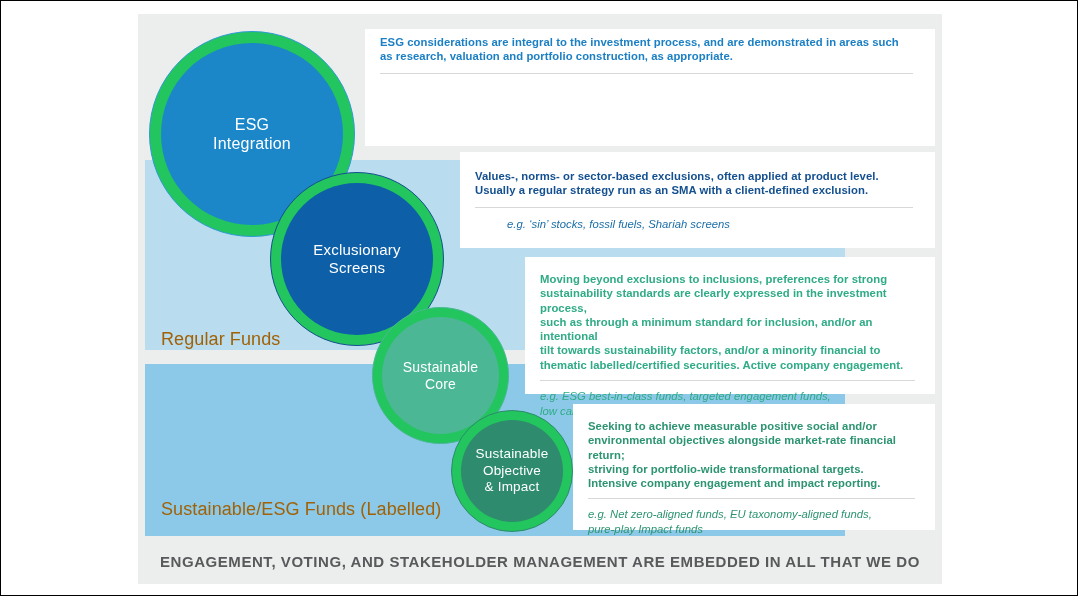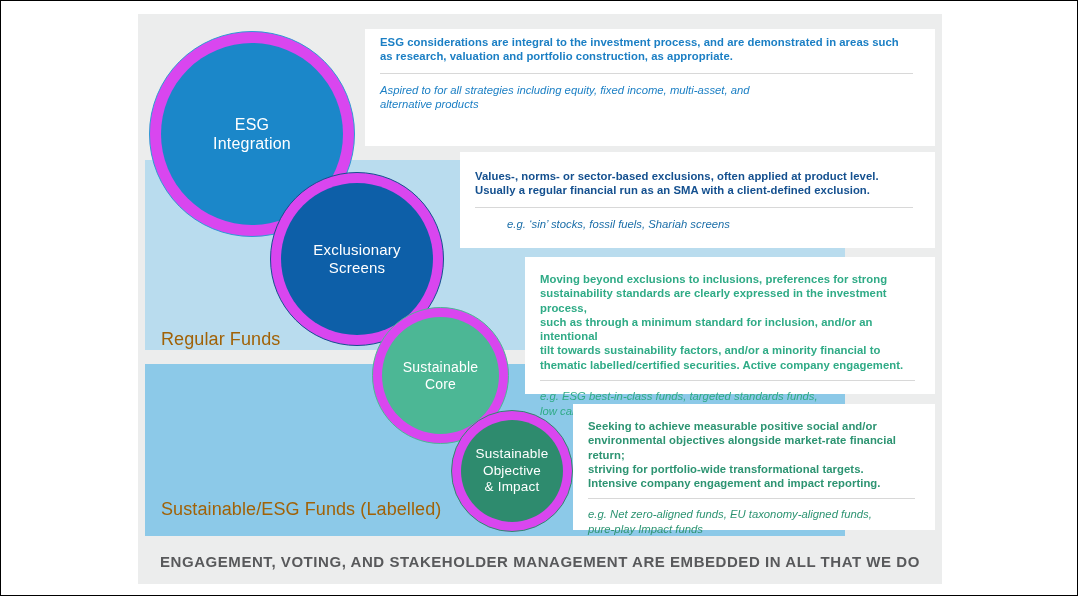--- a/index.html
+++ b/index.html
@@ -72,21 +72,21 @@
 
   #card4{left:573px;top:404px;width:362px;height:126px;padding:15px 32px 0 15px;}
   #card4 .main,#card4 .eg{color:#2d9472;}
   #card4 .rule{width:327px;margin:8px 0 8px 0;}
 
   
   .bubble{
     position:absolute;border-radius:50%;
     display:flex;align-items:flex-start;justify-content:center;
     text-align:center;color:#ffffff;
-    background:#d946ef;          
+    background:#22c55e;          
     box-sizing:border-box;
   }
   .bubble .disc{
     border-radius:50%;
     display:flex;align-items:center;justify-content:center;
     width:100%;height:100%;
   }
   .bubble .lbl{
     font-size:15px;line-height:18px;font-weight:400;
     letter-spacing:.2px;padding:0 6px;
@@ -134,48 +134,44 @@
   <div class="band band-sustainable"></div>
   <div class="band-label band-label-regular">Regular Funds</div>
   <div class="band-label band-label-sustainable">Sustainable/ESG Funds (Labelled)</div>
 
   <div class="card" id="card1">
     <div class="main">
       <div>ESG considerations are integral to the investment process, and are demonstrated in areas such</div>
       <div>as research, valuation and portfolio construction, as appropriate.</div>
     </div>
     <div class="rule"></div>
-    <div class="eg">
-      <div>Aspired to for all strategies including equity, fixed income, multi-asset, and</div>
-      <div>alternative products</div>
-    </div>
   </div>
 
   <div class="card" id="card2">
     <div class="main">
       <div>Values-, norms- or sector-based exclusions, often applied at product level.</div>
-      <div>Usually a regular financial run as an SMA with a client-defined exclusion.</div>
+      <div>Usually a regular strategy run as an SMA with a client-defined exclusion.</div>
     </div>
     <div class="rule"></div>
     <div class="eg">
       <div>e.g. ‘sin’ stocks, fossil fuels, Shariah screens</div>
     </div>
   </div>
 
   <div class="card" id="card3">
     <div class="main">
       <div>Moving beyond exclusions to inclusions, preferences for strong</div>
       <div>sustainability standards are clearly expressed in the investment process,</div>
       <div>such as through a minimum standard for inclusion, and/or an intentional</div>
       <div>tilt towards sustainability factors, and/or a minority financial to</div>
       <div>thematic labelled/certified securities. Active company engagement.</div>
     </div>
     <div class="rule"></div>
     <div class="eg">
-      <div>e.g. ESG best-in-class funds, targeted standards funds,</div>
+      <div>e.g. ESG best-in-class funds, targeted engagement funds,</div>
       <div>low carbon-screened funds</div>
     </div>
   </div>
 
   <div class="card" id="card4">
     <div class="main">
       <div>Seeking to achieve measurable positive social and/or</div>
       <div>environmental objectives alongside market-rate financial return;</div>
       <div>striving for portfolio-wide transformational targets.</div>
       <div>Intensive company engagement and impact reporting.</div>

